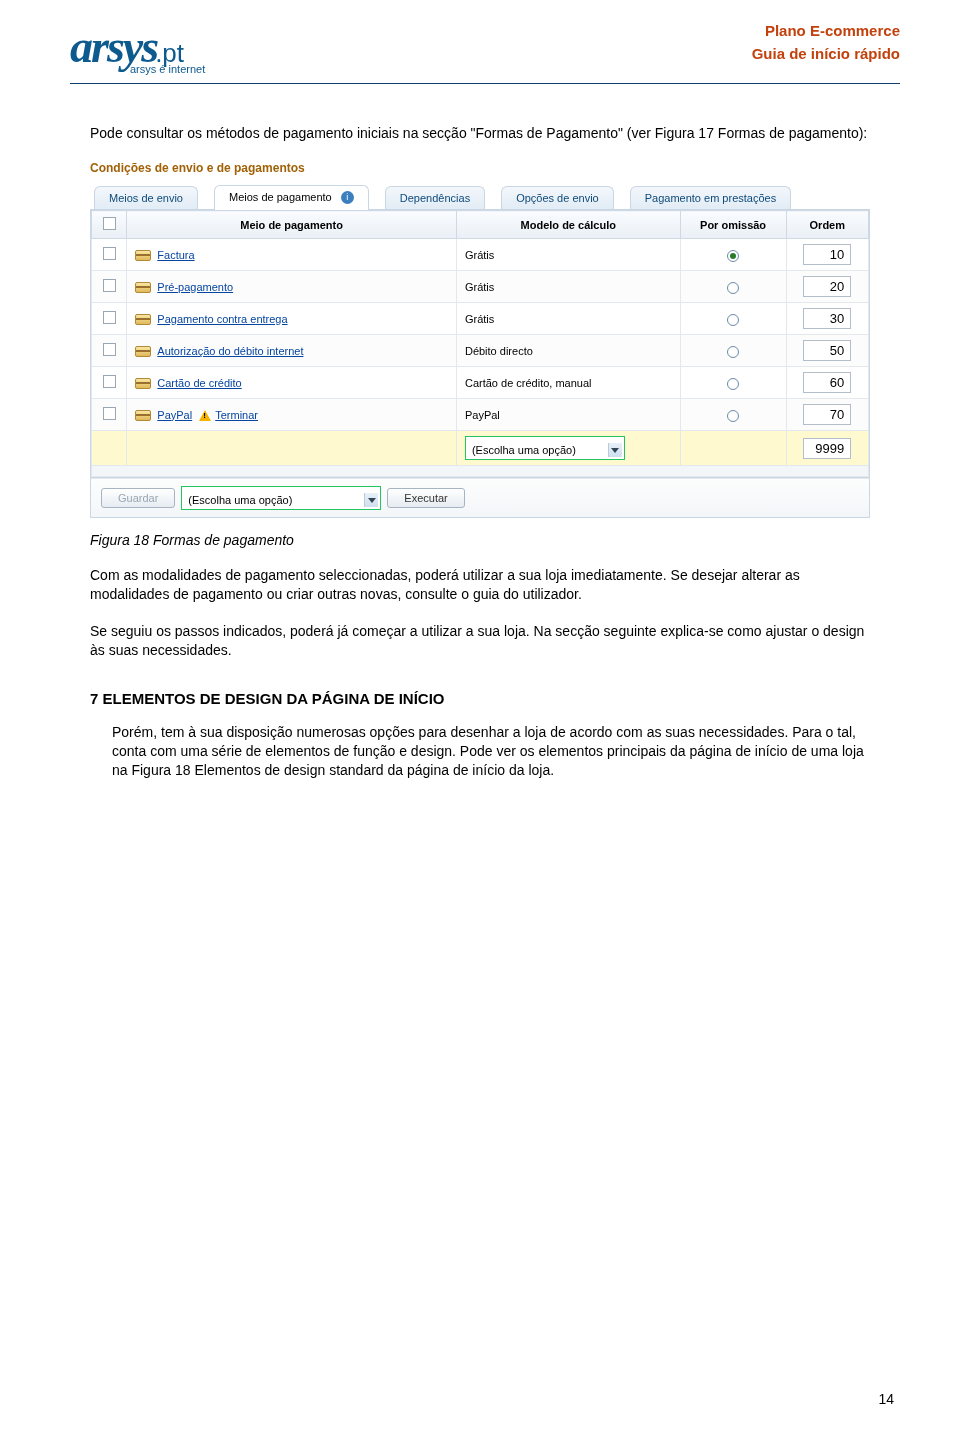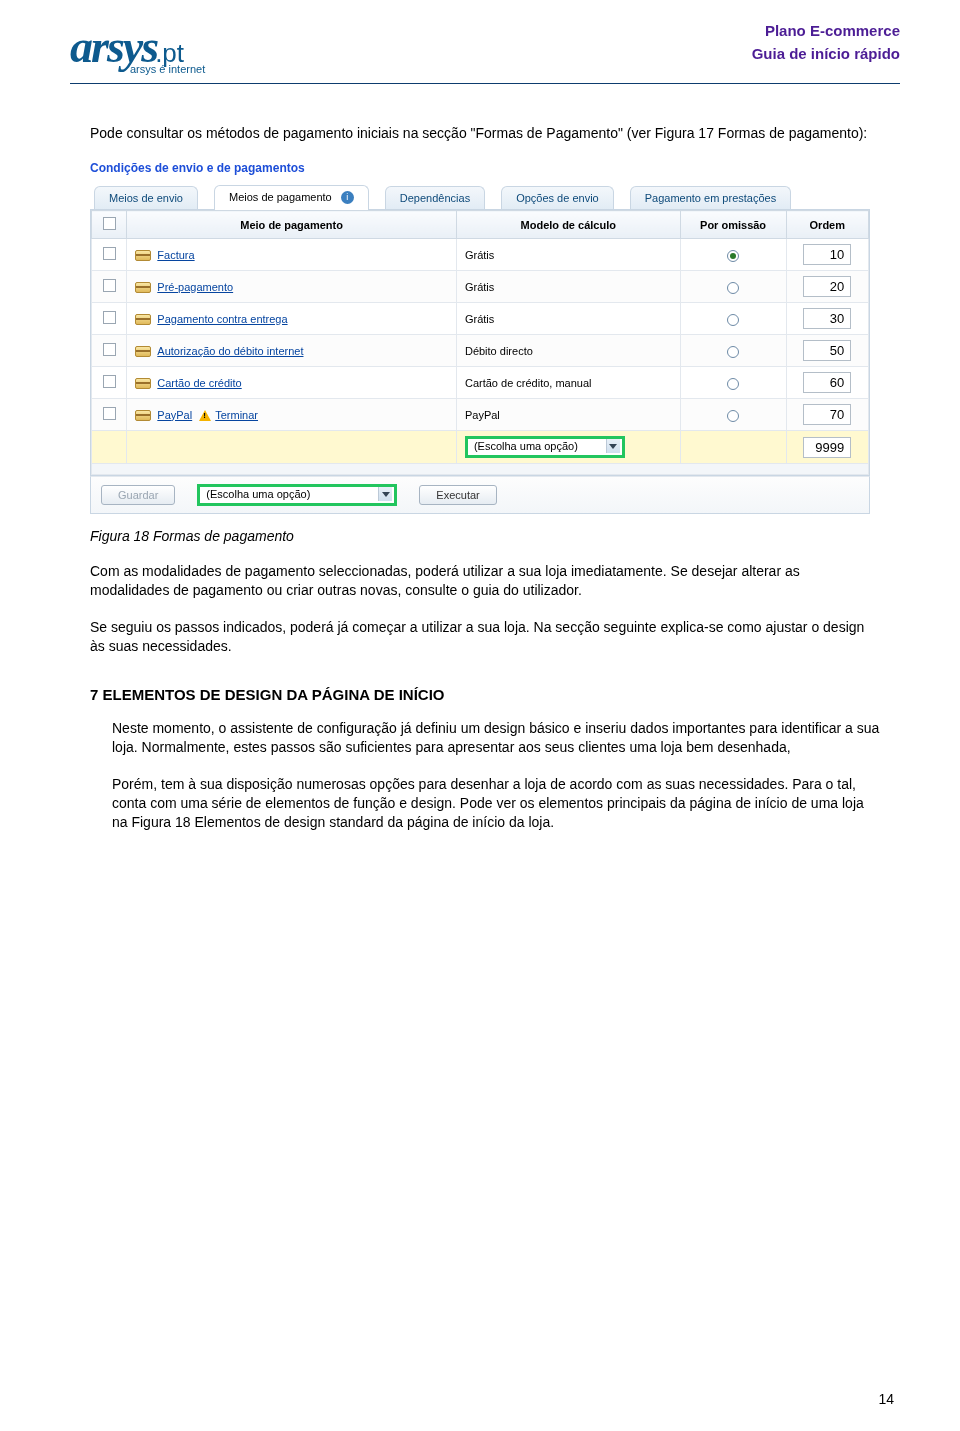--- a/index.html
+++ b/index.html
@@ -46,21 +46,21 @@
     margin-left: -4px;
   }
   .logo-tagline {
     font-size: 11px;
     color: #0d5a8e;
     margin-top: -10px;
     padding-left: 60px;
   }
   .header-right {
     text-align: right;
-    color: #4c1d95;
+    color: #c2410c;
     font-weight: bold;
     font-size: 15px;
     line-height: 1.5;
   }
   .hr-line {
     border: none;
     border-top: 1.5px solid #0d3c6e;
     margin: 0 0 40px 0;
   }
   .body-text {
@@ -86,21 +86,21 @@
   .fig {
     margin: 6px 0 6px 20px;
     width: 780px;
     font-family: Tahoma, Arial, sans-serif;
     font-size: 12px;
   }
   .fig-title {
     font-weight: bold;
     font-size: 12px;
     margin: 6px 0 10px 0;
-    color: #1d4ed8;
+    color: #a16207;
   }
   .tabs {
     display: flex;
     align-items: flex-end;
     background: #fff;
     border-bottom: 1px solid #c9d6e3;
     padding-left: 4px;
     gap: 12px;
   }
   .tab {
@@ -203,23 +203,23 @@
     background: #fff;
     font-size: 13px;
   }
   .yellow-row td {
     background: #fff9d0 !important;
   }
   .select-box {
     display: inline-flex;
     align-items: center;
     justify-content: space-between;
-    border: 3px solid #22c55e;
-    background: #fff;
-    padding: 0 2px 2px 6px;
+    border: 1px solid #22c55e;
+    background: #fff;
+    padding: 6px 2px 2px 6px;
     font-size: 11px;
     width: 160px;
   }
   .select-caret {
     width: 14px; height: 14px;
     border-left: 1px solid #bcc9d7;
     background: linear-gradient(#e8f0f8, #cfdfee);
     display: inline-flex;
     align-items: center;
     justify-content: center;
@@ -230,21 +230,21 @@
     border-right: 4px solid transparent;
     border-top: 5px solid #345;
   }
   .footer-bar {
     border: 1px solid #c9d6e3;
     border-top: 1px solid #e3e8ee;
     background: linear-gradient(#fdfdfd, #f3f6f9);
     padding: 7px 10px;
     display: flex;
     align-items: center;
-    gap: 22px;
+    gap: 6px;
   }
   .btn {
     display: inline-block;
     border: 1px solid #a7b4c2;
     background: linear-gradient(#fff, #e6ecf2);
     padding: 3px 16px;
     font-size: 11px;
     border-radius: 3px;
     color: #333;
   }
@@ -426,19 +426,18 @@
 
   <div class="body-text">
     <div class="caption">Figura 18 Formas de pagamento</div>
 
     <p class="para">Com as modalidades de pagamento seleccionadas, poderá utilizar a sua loja imediatamente. Se desejar alterar as modalidades de pagamento ou criar outras novas, consulte o guia do utilizador.</p>
     <p class="para">Se seguiu os passos indicados, poderá já começar a utilizar a sua loja. Na secção seguinte explica-se como ajustar o design às suas necessidades.</p>
 
     <div class="section-title">7 ELEMENTOS DE DESIGN DA PÁGINA DE INÍCIO</div>
 
     <div class="indent-block">
-      <p class="para">Neste momento, o assistente de configuração já definiu um design básico e inseriu dados importantes para identificar a sua loja. Normalmente, estes passos são suficientes para apresentar aos seus clientes uma loja bem desenhada,</p>
       <p class="para">Porém, tem à sua disposição numerosas opções para desenhar a loja de acordo com as suas necessidades. Para o tal, conta com uma série de elementos de função e design. Pode ver os elementos principais da página de início de uma loja na Figura 18 Elementos de design standard da página de início da loja.</p>
     </div>
   </div>
 
   <div class="page-num">14</div>
 </div>
 
 </body></html>

